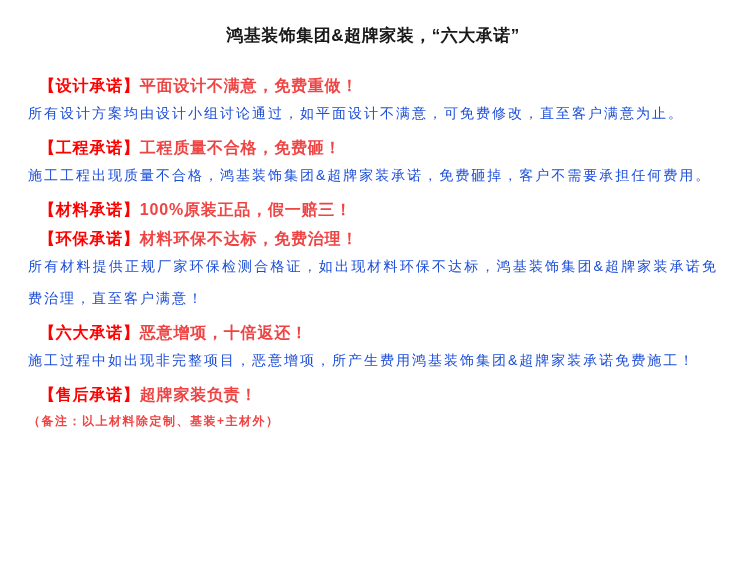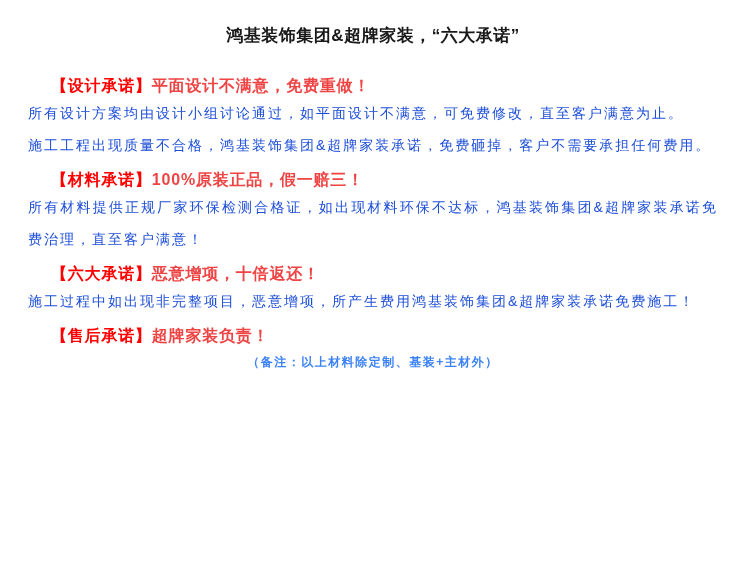--- a/index.html
+++ b/index.html
@@ -30,53 +30,54 @@
   .sec-heading {
     margin: 9px 0 1px 11px;
     font-size: 16px;
     line-height: 20px;
     font-weight: bold;
     letter-spacing: 0.8px;
     color: #191919;
     white-space: nowrap;
   }
   .sec-heading:first-of-type { margin-top: 0; }
-  .sec-label { color: #fe0000; margin-left: 12px; }
+  .sec-label { color: #fe0000; }
   .sec-headline { color: #ef4444; }
   .sec-body {
     font-size: 14px;
     line-height: 32px;
     letter-spacing: 2px;
     text-align: justify;
     color: #1d4ed8;
   }
   .doc-note {
     margin-top: 6px;
     font-size: 12px;
     line-height: 20px;
     font-weight: bold;
     letter-spacing: 1.5px;
-    color: #3b82f6;
-    text-align: center;
+    color: #ef4444;
   }
 </style>
 </head>
 <body>
 
 <div class="doc">
 
   <h1 class="doc-title">鸿基装饰集团&amp;超牌家装，“六大承诺”</h1>
 
   <h2 class="sec-heading"><span class="sec-label">【设计承诺】</span><span class="sec-headline">平面设计不满意，免费重做！</span></h2>
   <p class="sec-body">所有设计方案均由设计小组讨论通过，如平面设计不满意，可免费修改，直至客户满意为止。</p>
 
+  <h2 class="sec-heading"><span class="sec-label">【工程承诺】</span><span class="sec-headline">工程质量不合格，免费砸！</span></h2>
   <p class="sec-body">施工工程出现质量不合格，鸿基装饰集团&amp;超牌家装承诺，免费砸掉，客户不需要承担任何费用。</p>
 
   <h2 class="sec-heading"><span class="sec-label">【材料承诺】</span><span class="sec-headline">100%原装正品，假一赔三！</span></h2>
 
+  <h2 class="sec-heading"><span class="sec-label">【环保承诺】</span><span class="sec-headline">材料环保不达标，免费治理！</span></h2>
   <p class="sec-body">所有材料提供正规厂家环保检测合格证，如出现材料环保不达标，鸿基装饰集团&amp;超牌家装承诺免费治理，直至客户满意！</p>
 
   <h2 class="sec-heading"><span class="sec-label">【六大承诺】</span><span class="sec-headline">恶意增项，十倍返还！</span></h2>
   <p class="sec-body">施工过程中如出现非完整项目，恶意增项，所产生费用鸿基装饰集团&amp;超牌家装承诺免费施工！</p>
 
   <h2 class="sec-heading"><span class="sec-label">【售后承诺】</span><span class="sec-headline">超牌家装负责！</span></h2>
 
   <p class="doc-note">（备注：以上材料除定制、基装+主材外）</p>
 
 </div>

